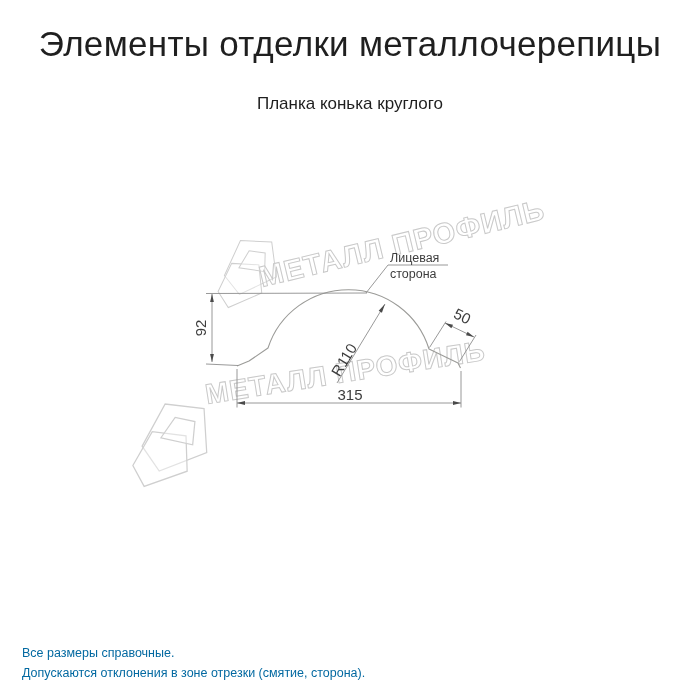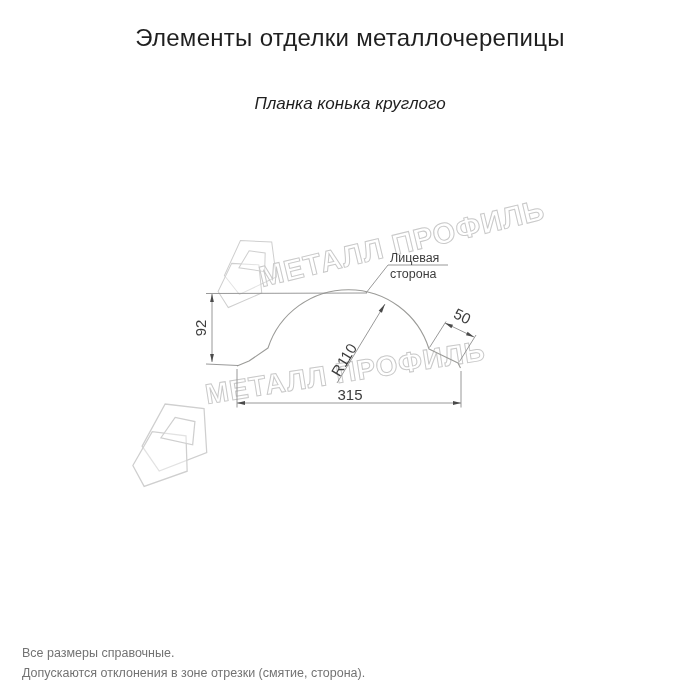--- a/index.html
+++ b/index.html
@@ -2,32 +2,32 @@
 <html><head>
 <meta charset="utf-8">
 <style>
   html,body { margin:0; padding:0; background:#ffffff; }
   .page {
     position:relative; width:700px; height:700px; background:#ffffff;
     overflow:hidden; font-family:"Liberation Sans", sans-serif;
   }
   .page-title {
     position:absolute; top:24px; left:0; width:700px;
-    text-align:center; font-size:24px; font-weight:400;
+    text-align:center; font-size:35px; font-weight:400;
     color:#1f1f1f; letter-spacing:0.3px;
   }
   .subtitle {
     position:absolute; top:94px; left:0; width:700px;
     text-align:center; font-size:17px; line-height:19px;
-    font-weight:400; color:#1f1f1f;font-style:italic;
+    font-weight:400; color:#1f1f1f;
   }
   .drawing-svg { position:absolute; left:0; top:0; width:700px; height:700px; }
   .notes {
     position:absolute; left:22px; top:643px;
-    font-size:12.5px; line-height:20px; color:#737373;
+    font-size:12.5px; line-height:20px; color:#0369a1;
   }
   
   .profile-line   { fill:none; stroke:#9b9b98; stroke-width:1.1; stroke-linejoin:round; }
   .thin-line      { fill:none; stroke:#8d8d8d; stroke-width:0.9; }
   .arrow          { fill:#4a4a4a; stroke:none; }
   .dim-text       { font-family:"Liberation Sans", sans-serif; font-size:15px; fill:#3d3d3d; }
   .callout-text   { font-family:"Liberation Sans", sans-serif; font-size:12.5px; fill:#3d3d3d; }
   
   .wm-text {
     font-family:"Liberation Sans", sans-serif; font-size:29px; font-weight:700;

